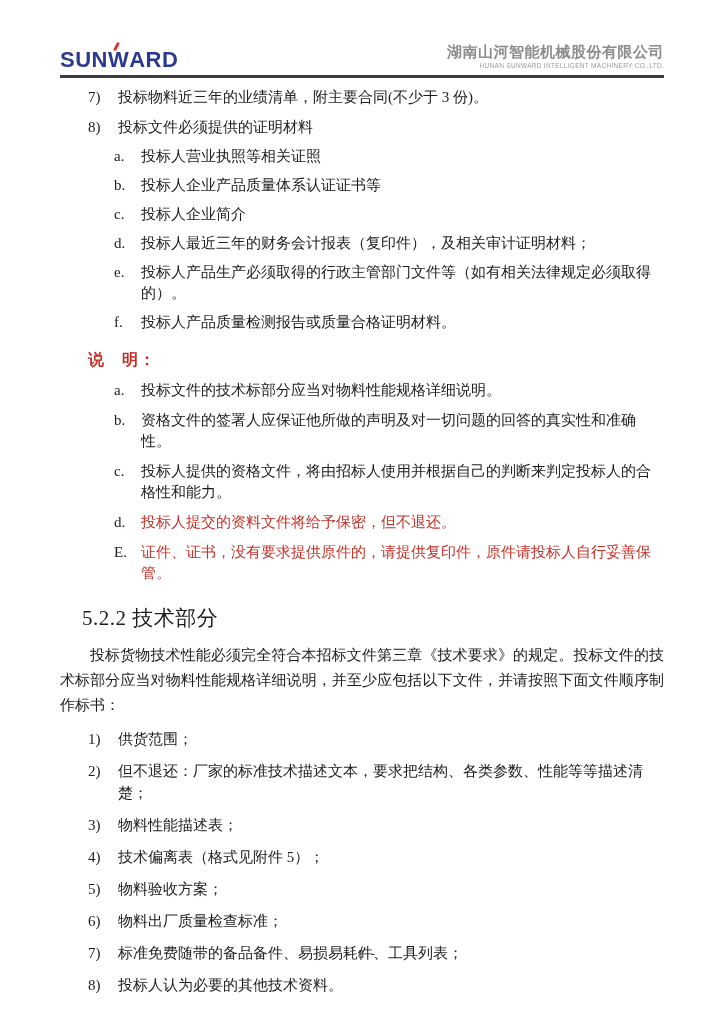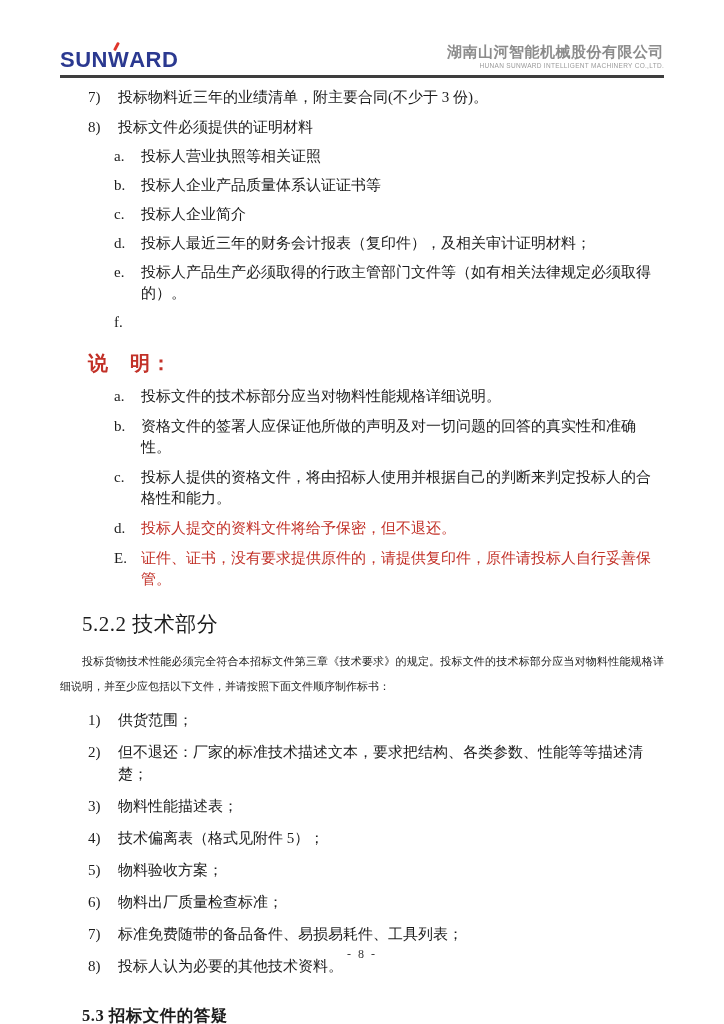--- a/index.html
+++ b/index.html
@@ -42,27 +42,27 @@
   
   .row { display:flex; align-items:flex-start; line-height:21px; font-size:15px; }
   .marker { flex:0 0 auto; white-space:pre; }
   .num-row { margin-top:9px; padding-left:28px; }
   .num-row .marker { width:30px; }
   .sub-row { margin-top:8px; padding-left:54px; }
   .sub-row .marker { width:27px; }
   .red { color:#c23128; }
   .notes-title {
     margin-top:17px; padding-left:28px;
-    color:#c23128; font-size:20px; font-weight:bold; letter-spacing:1px;
+    color:#c23128; font-size:16px; font-weight:bold; letter-spacing:1px;
   }
   .note-row { margin-top:9px; padding-left:54px; }
   .note-row .marker { width:27px; }
   .h522 { margin-top:20px; padding-left:22px; font-size:21px; letter-spacing:0.5px; }
   .para {
-    margin-top:11px; font-size:11px; line-height:25px;
+    margin-top:11px; font-size:15px; line-height:25px;
     text-indent:2em; text-align:justify;font-family:Liberation Serif, serif;
   }
   .tech-row { margin-top:10px; padding-left:28px; line-height:22px; }
   .tech-row .marker { width:30px; }
   .h53 { margin-top:28px; padding-left:22px; font-size:16.5px; font-weight:bold; letter-spacing:0.5px; }
   .footer {
     position:absolute; bottom:62px; left:0; width:100%;
     text-align:center; font-size:12px; color:#333; letter-spacing:2px;
   }
 </style>
@@ -107,20 +107,21 @@
   <div class="row sub-row">
     <span class="marker">d.</span>
     <span>投标人最近三年的财务会计报表（复印件），及相关审计证明材料；</span>
   </div>
   <div class="row sub-row">
     <span class="marker">e.</span>
     <span>投标人产品生产必须取得的行政主管部门文件等（如有相关法律规定必须取得的）。</span>
   </div>
   <div class="row sub-row">
     <span class="marker">f.</span>
+    <span>投标人产品质量检测报告或质量合格证明材料。</span>
   </div>
 
   <div class="notes-title">说　明：</div>
 
   <div class="row note-row">
     <span class="marker">a.</span>
     <span>投标文件的技术标部分应当对物料性能规格详细说明。</span>
   </div>
   <div class="row note-row">
     <span class="marker">b.</span>

